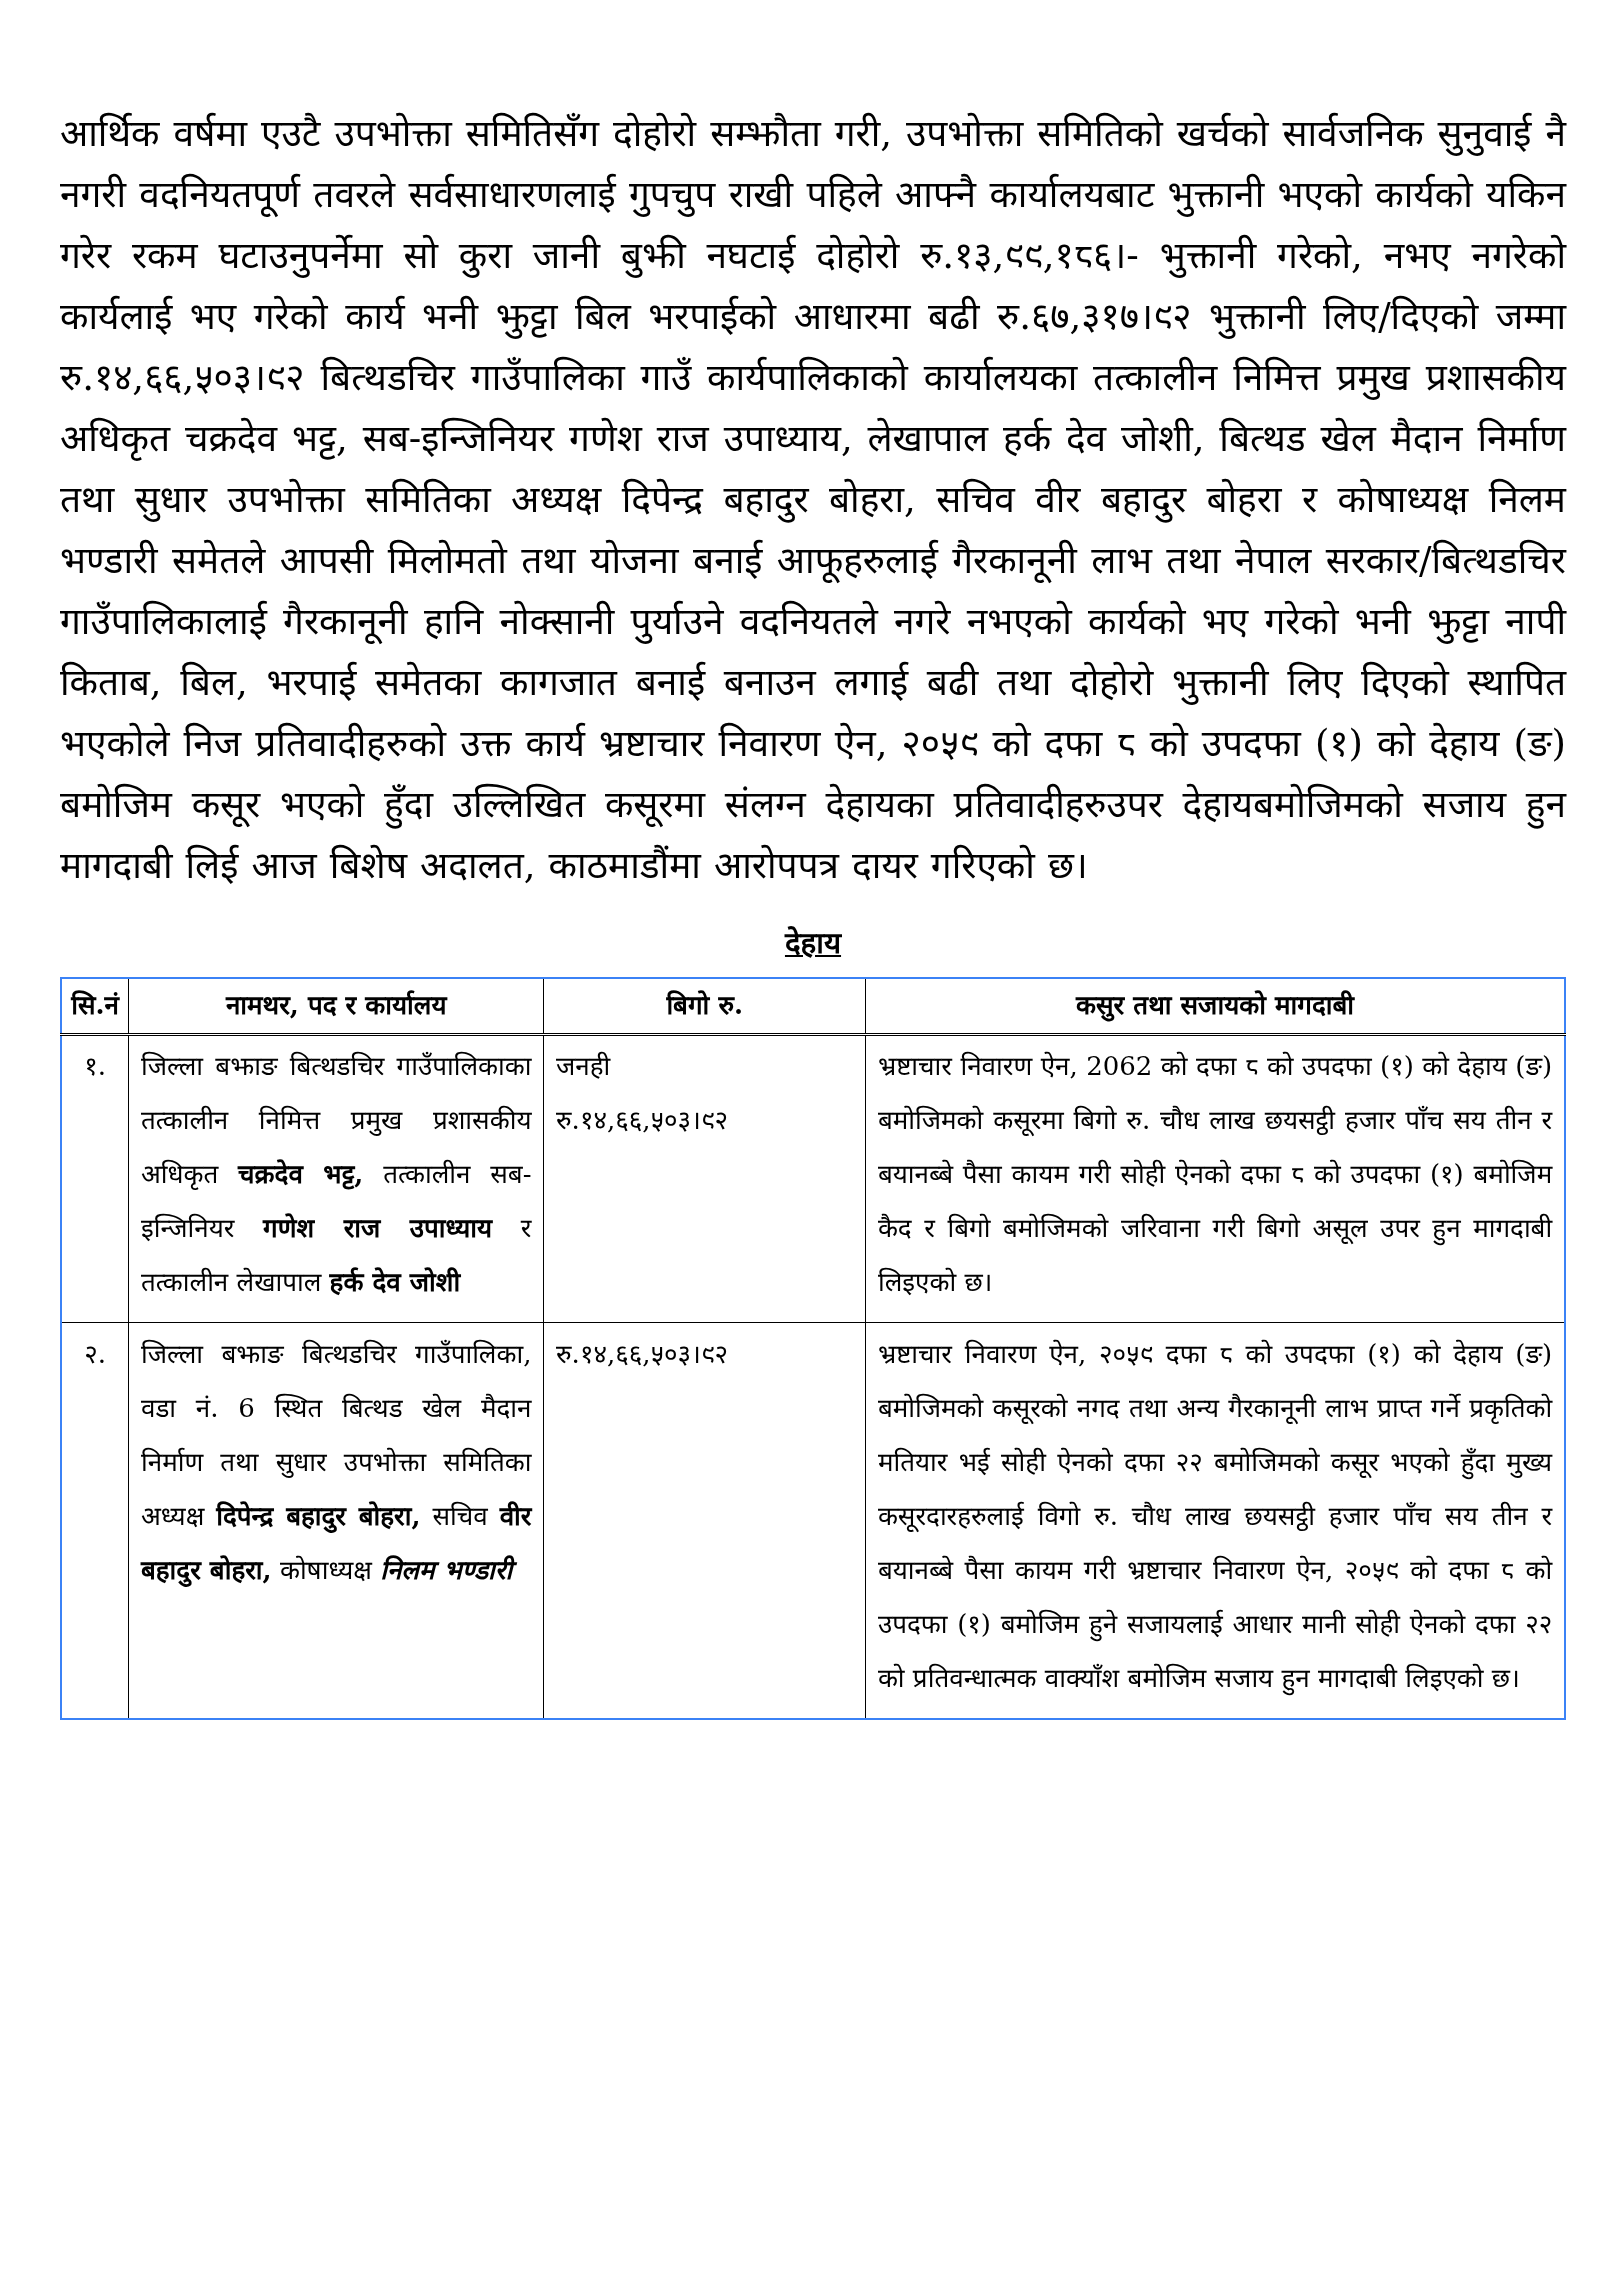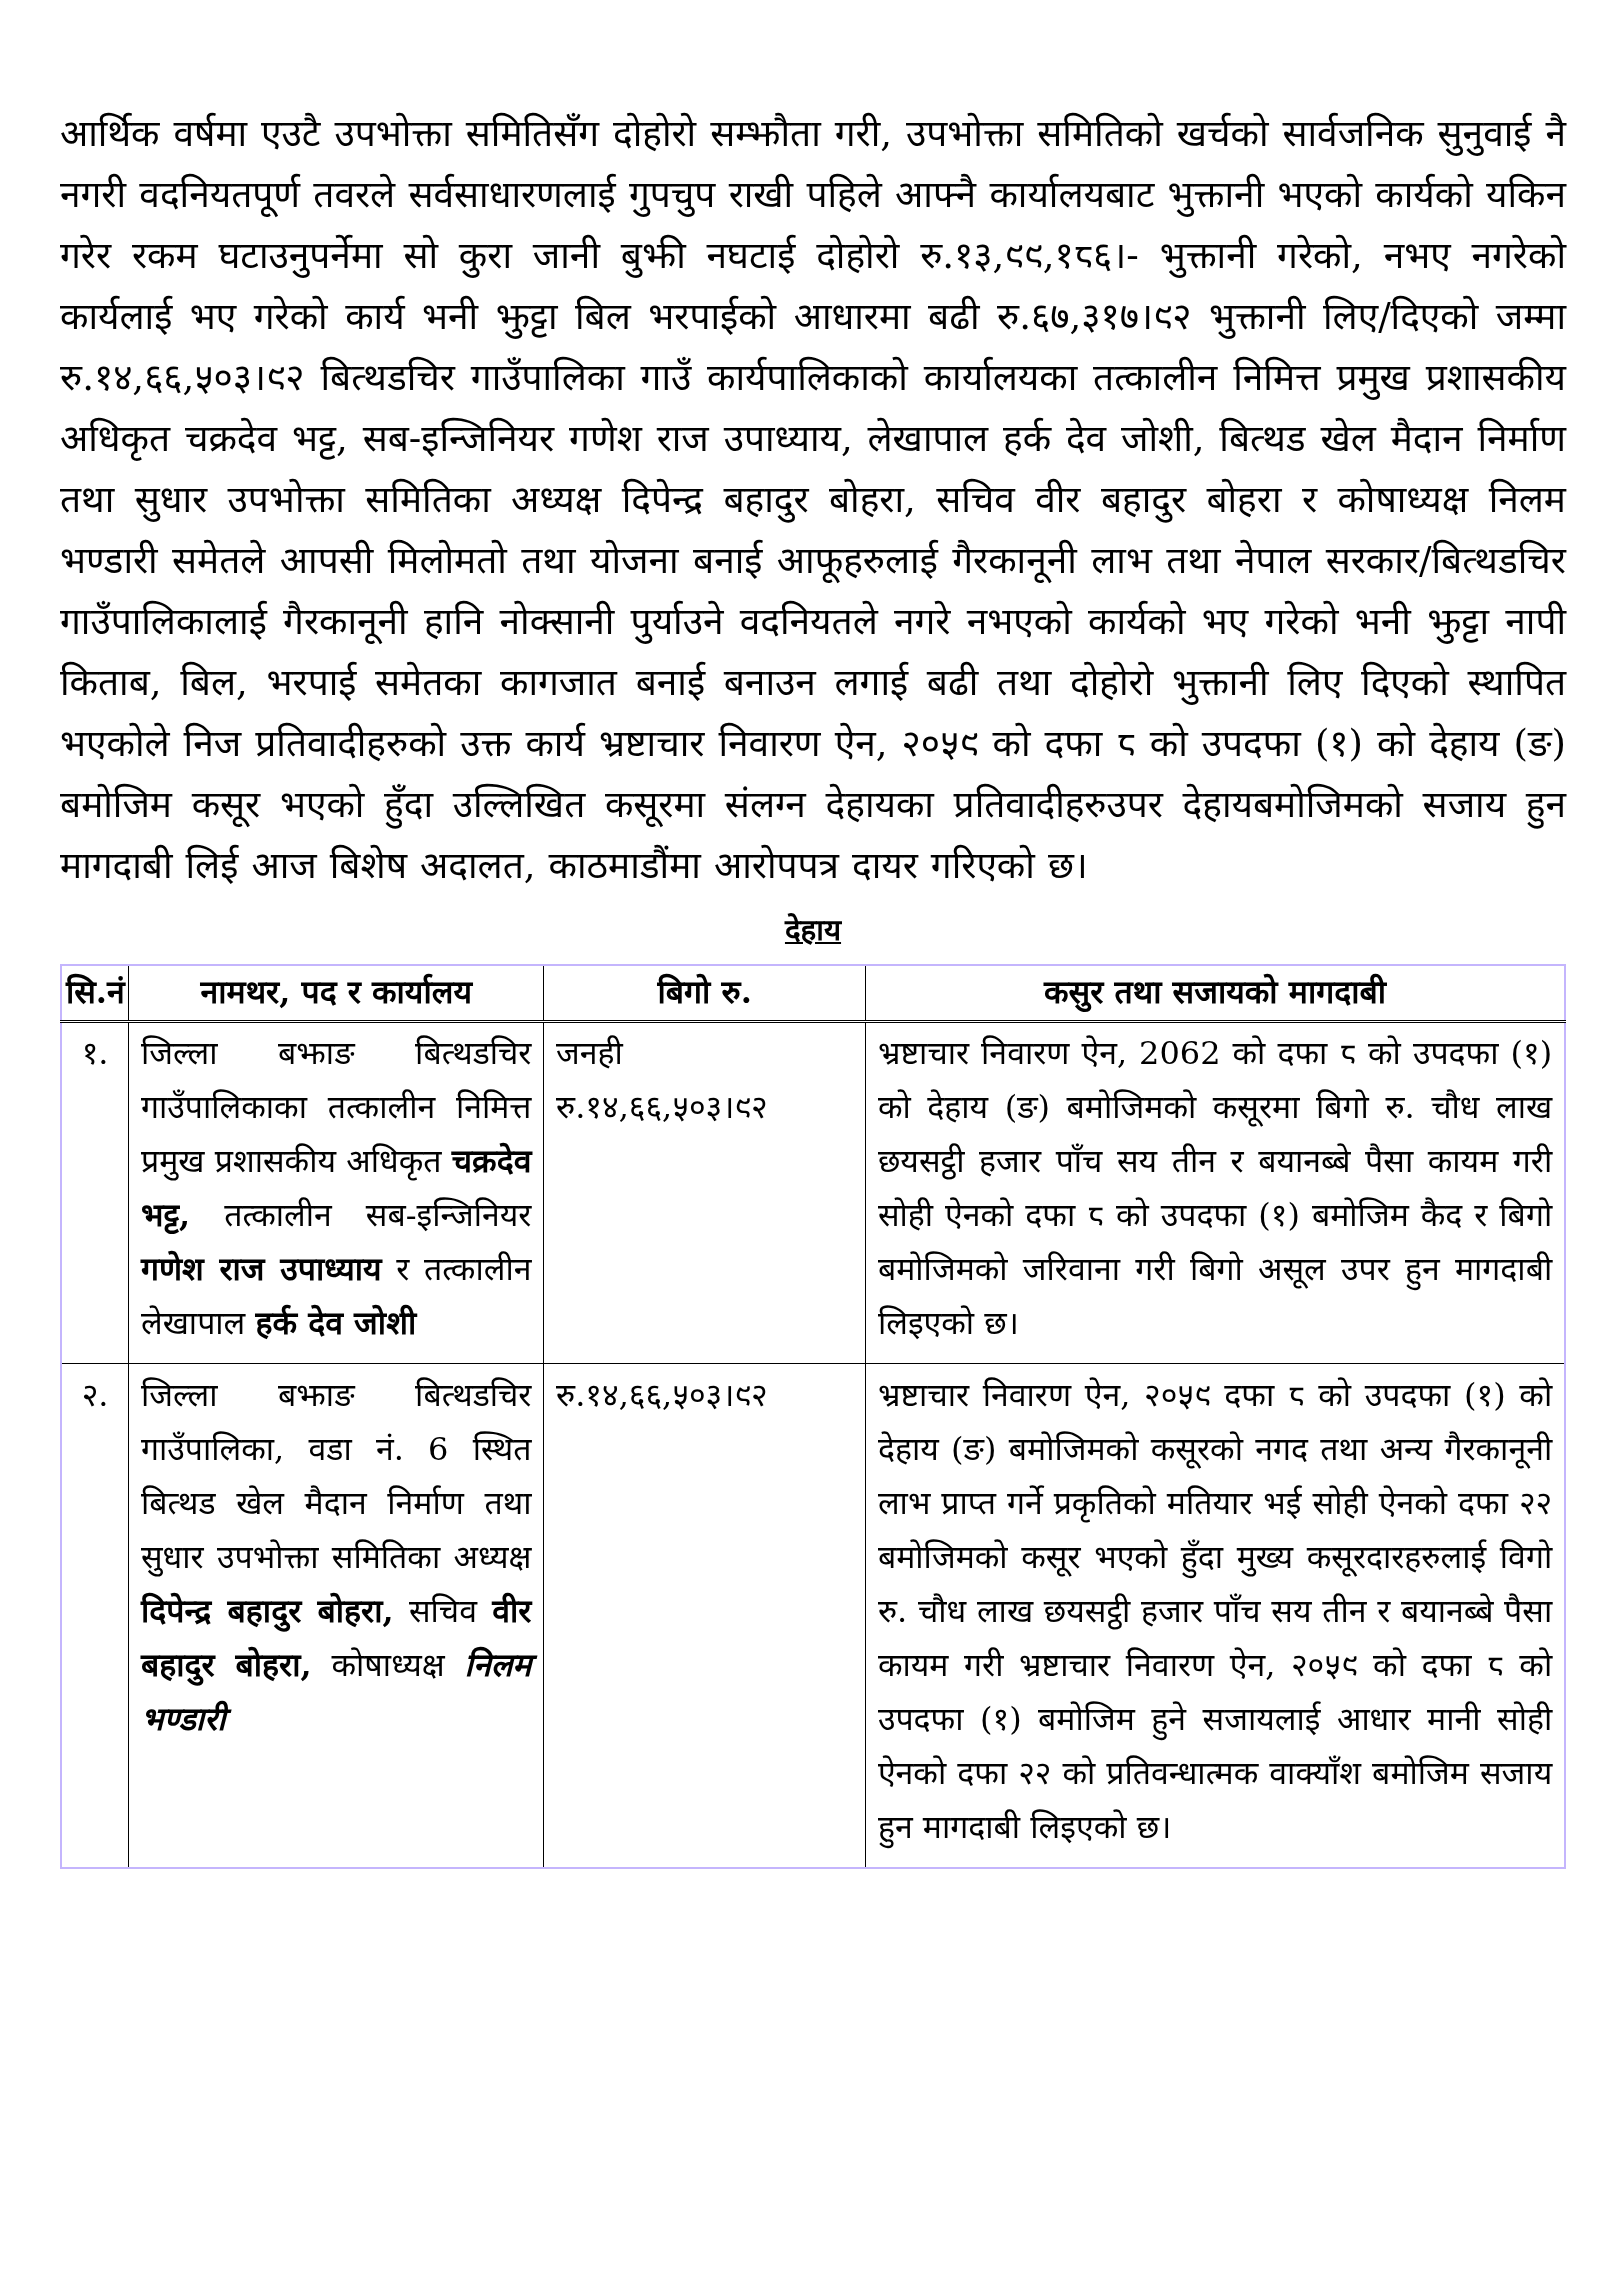--- a/index.html
+++ b/index.html
@@ -19,30 +19,30 @@
     line-height: 61px;
     text-align: justify;
     text-justify: inter-word;
     word-spacing: 1.3px;
   }
   .table-title {
     text-align: center;
     font-size: 29.5px;
     font-weight: bold;
     text-decoration: underline;
-    margin-top: 11px;
+    margin-top: 24px;
     margin-bottom: 10.5px;
     line-height: 46px;
   }
   table.charge-table {
     border-collapse: collapse;
     width: 100%;
     table-layout: fixed;
-    border: 2px solid #c4b5fd;
-    font-size: 32px;
+    border: 2px solid #3b82f6;
+    font-size: 26px;
   }
   table.charge-table th, table.charge-table td {
     border: 1.3px solid #000;
     vertical-align: top;
   }
   table.charge-table th {
     font-weight: bold;
     text-align: center;
     line-height: 41px;
     padding: 6.5px 3.9px;

